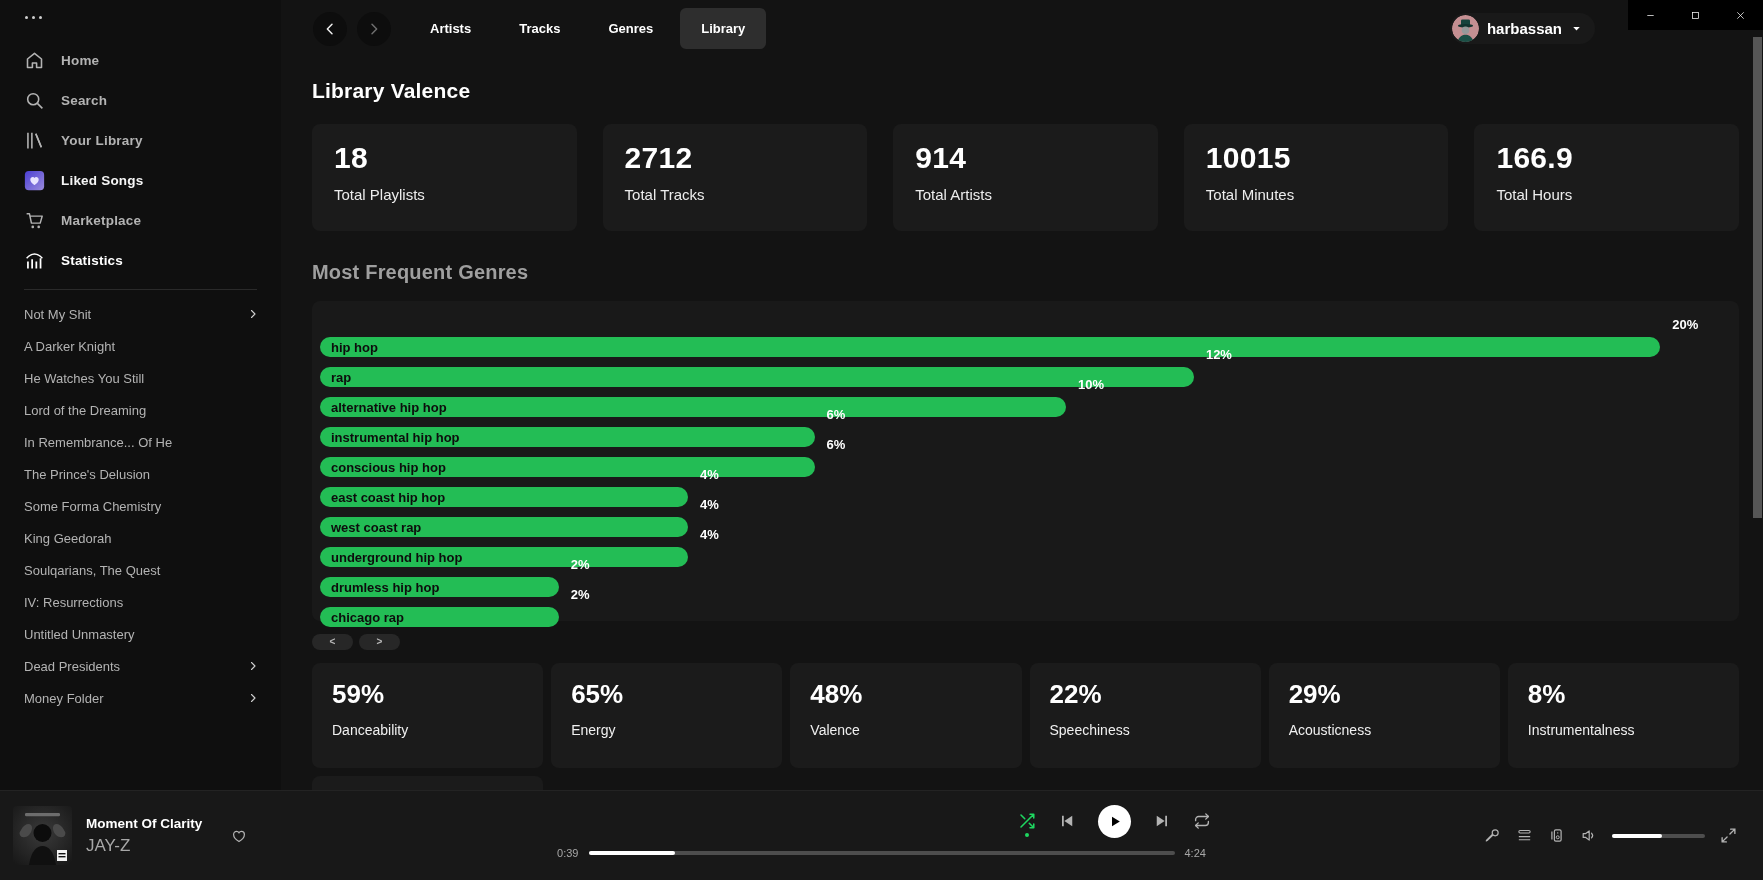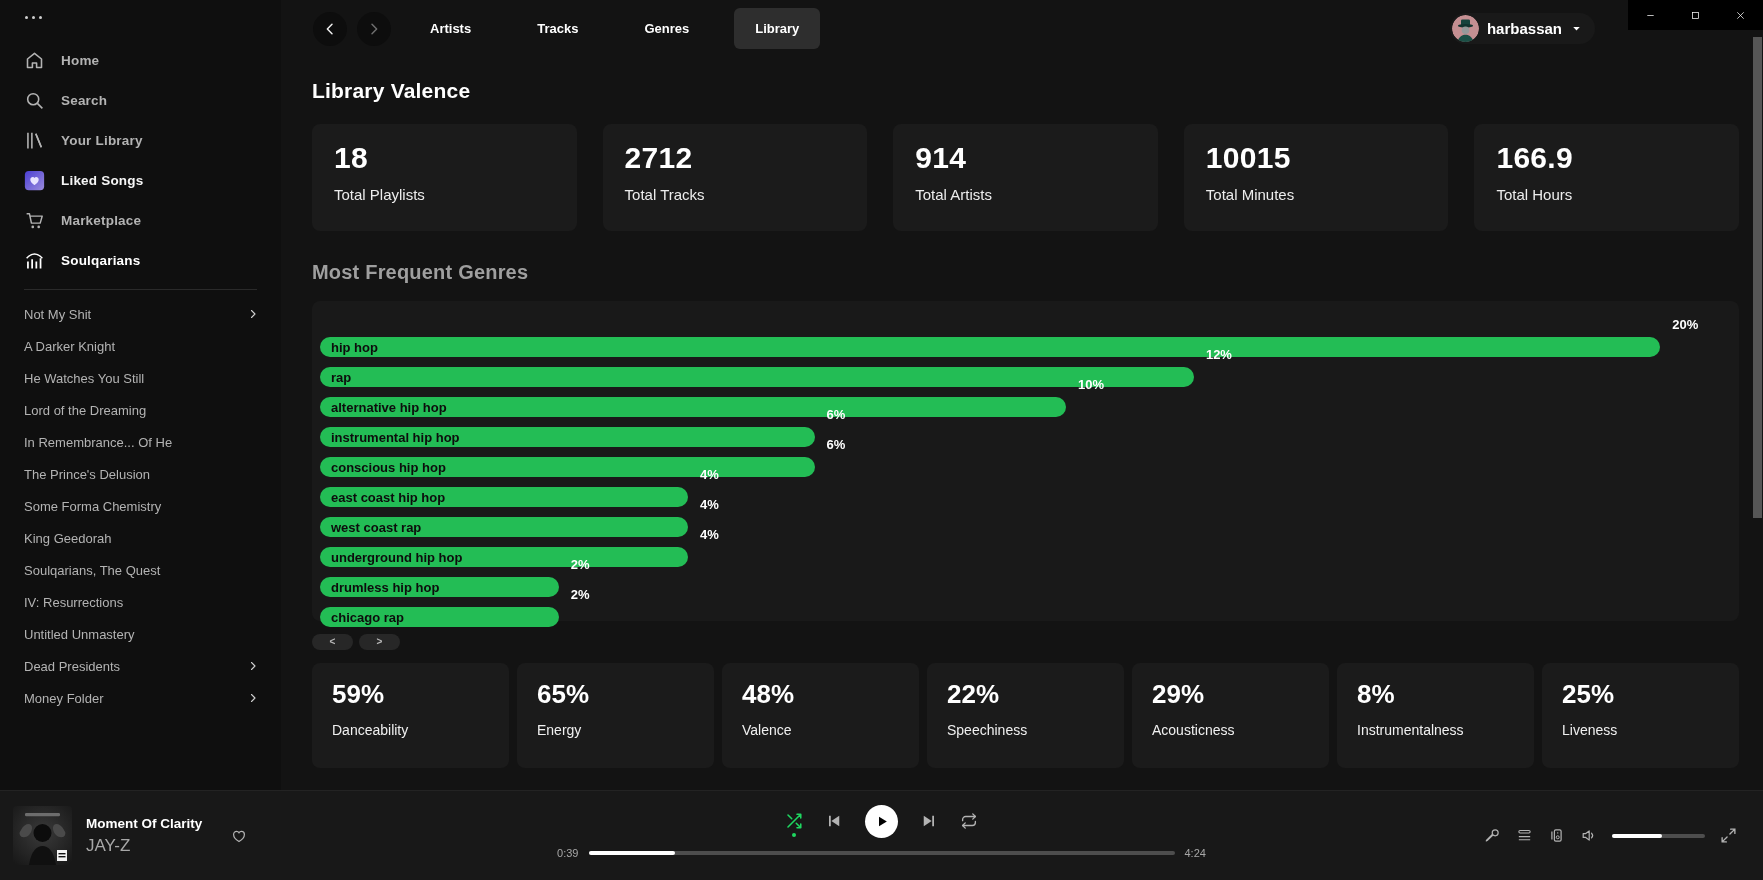--- a/index.html
+++ b/index.html
@@ -25,21 +25,21 @@
   .pl-label{flex:1;white-space:nowrap;overflow:hidden;text-overflow:ellipsis;}
   .pl-arrow{width:12px;height:12px;color:#d0d0d0;flex:none;}
 
   
   .main-col{flex:1;display:flex;flex-direction:column;min-width:0;background:var(--bg-main);}
   .topbar{height:57px;flex:none;position:relative;display:flex;align-items:center;padding-left:32px;}
   .nav-btn{width:34px;height:34px;border-radius:50%;background:#0d0d0d;border:none;display:flex;align-items:center;justify-content:center;cursor:pointer;color:#f0f0f0;flex:none;}
   .nav-btn+.nav-btn{margin-left:10px;}
   .nav-btn.fwd{color:#6f6f6f;}
   .nav-btn svg{width:16px;height:16px;}
-  .tabs{display:flex;align-items:center;gap:24px;margin-left:18px;}
+  .tabs{display:flex;align-items:center;gap:6px;margin-left:18px;}
   .tab{border:none;background:transparent;color:#fff;font-weight:bold;font-size:13px;padding:13px 21px;border-radius:6px;cursor:pointer;font-family:inherit;}
   .tab.active{background:#2e2e2e;}
   .profile-chip{position:absolute;right:168px;top:13px;height:31px;background:#191919;border-radius:16px;display:flex;align-items:center;padding:2px 12px 2px 2px;gap:8px;cursor:pointer;}
   .avatar{width:27px;height:27px;border-radius:50%;flex:none;overflow:hidden;}
   .profile-name{font-size:15px;font-weight:bold;}
   .profile-caret{width:13px;height:13px;color:#fff;}
 
   .content{flex:1;overflow:hidden;padding:22px 24px 0 31px;}
   .page-title{font-size:21px;font-weight:800;letter-spacing:.2px;}
   .stats-row{margin-top:21px;display:grid;grid-template-columns:repeat(5,1fr);gap:26px;}
@@ -50,36 +50,36 @@
 
   .chart-panel{margin-top:17px;background:var(--bg-panel);border-radius:8px;padding:13px 14px 17px 8px;}
   .bar-row{display:flex;align-items:center;height:20px;margin-bottom:10px;}
   .bar-row:last-child{margin-bottom:0;}
   .bar{height:20px;border-radius:10px;background:var(--accent);display:flex;align-items:center;padding:0 11px;min-width:0;flex:none;margin-top:46px;}
   .bar-label{font-size:13px;font-weight:bold;color:#0d0d0d;white-space:nowrap;}
   .bar-pct{margin-left:12px;font-size:13px;font-weight:bold;color:#fff;}
   .pager{margin-top:13px;display:flex;gap:6px;}
   .page-btn{width:41px;height:16px;border-radius:9px;background:#272727;border:none;color:#b8b8b8;font-size:10px;font-weight:bold;display:flex;align-items:center;justify-content:center;cursor:pointer;font-family:inherit;line-height:1;}
 
-  .features-row{margin-top:13px;display:grid;grid-template-columns:repeat(7,1fr);gap:8px;}
+  .features-row{margin-top:13px;display:grid;grid-template-columns:repeat(6,1fr);gap:8px;}
   .feature-card{background:var(--bg-card);border-radius:8px;height:105px;padding:16px 20px;}
   .feature-value{font-size:26px;font-weight:800;}
   .feature-label{font-size:14px;color:#f0f0f0;margin-top:12px;}
 
   
   .player{height:90px;flex:none;background:#181818;border-top:1px solid #232323;position:relative;display:flex;align-items:center;padding:0 26px 0 13px;}
   .p-left{display:flex;align-items:center;min-width:0;}
   .album-art{width:59px;height:59px;border-radius:4px;overflow:hidden;flex:none;}
   .p-track{margin-left:14px;}
   .p-title{font-size:13.5px;font-weight:bold;white-space:nowrap;}
   .p-artist{font-size:17px;color:#a7a7a7;margin-top:5px;}
   .like-btn{background:none;border:none;color:#b3b3b3;margin-left:28px;cursor:pointer;width:18px;height:18px;padding:0;}
   .like-btn svg{width:18px;height:18px;}
 
-  .p-center{position:absolute;left:50%;top:13px;transform:translateX(-50%);width:658px;display:flex;flex-direction:column;align-items:center;}
+  .p-center{position:absolute;left:50%;top:13px;transform:translateX(-50%);width:658px;display:flex;flex-direction:column;align-items:flex-end;}
   .controls{display:flex;align-items:center;gap:22px;height:34px;}
   .ctl{background:none;border:none;color:#b3b3b3;cursor:pointer;width:18px;height:18px;padding:0;position:relative;}
   .ctl svg{width:18px;height:18px;display:block;}
   .ctl.shuffle{color:var(--green);}
   .ctl.shuffle .dot{position:absolute;left:50%;bottom:-7px;transform:translateX(-50%);width:4px;height:4px;border-radius:50%;background:var(--green);}
   .play-btn{width:33px;height:33px;border-radius:50%;background:#fff;border:none;display:flex;align-items:center;justify-content:center;color:#000;cursor:pointer;flex:none;}
   .play-btn svg{width:17px;height:17px;}
   .progress-row{display:flex;align-items:center;gap:10px;width:100%;margin-top:9px;}
   .p-time{font-size:11px;color:#a7a7a7;flex:none;min-width:26px;}
   .p-time.left{text-align:right;}
@@ -241,21 +241,21 @@
     <svg class="mi-icon">
               <use href="#cart-icon" xlink:href="#cart-icon"></use>
             </svg>
     <span class="mi-label">Marketplace</span>
   </div>
 
   <div class="menu-item active">
     <svg class="mi-icon">
               <use href="#stats-icon" xlink:href="#stats-icon"></use>
             </svg>
-    <span class="mi-label">Soulqarians</span>
+    <span class="mi-label">Statistics</span>
   </div>
 </nav>
       <div class="divider"></div>
       <div class="playlists">
   <div class="pl-item">
     <span class="pl-label">Not My Shit</span>
     <svg class="pl-arrow">
               <use href="#chevron-right-icon"></use>
             </svg>
   </div>

